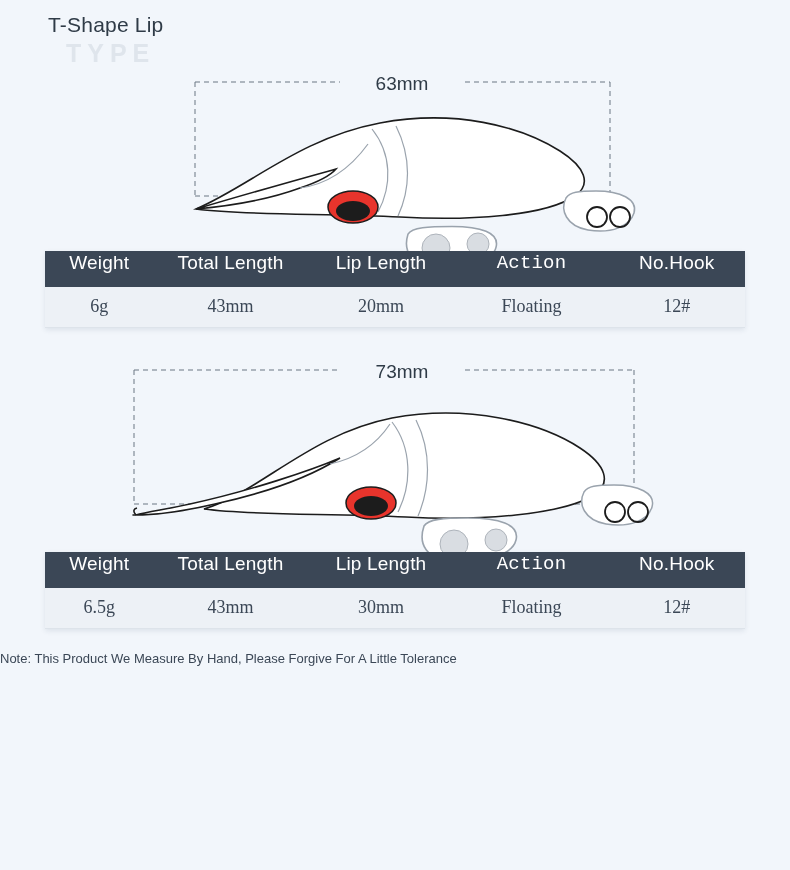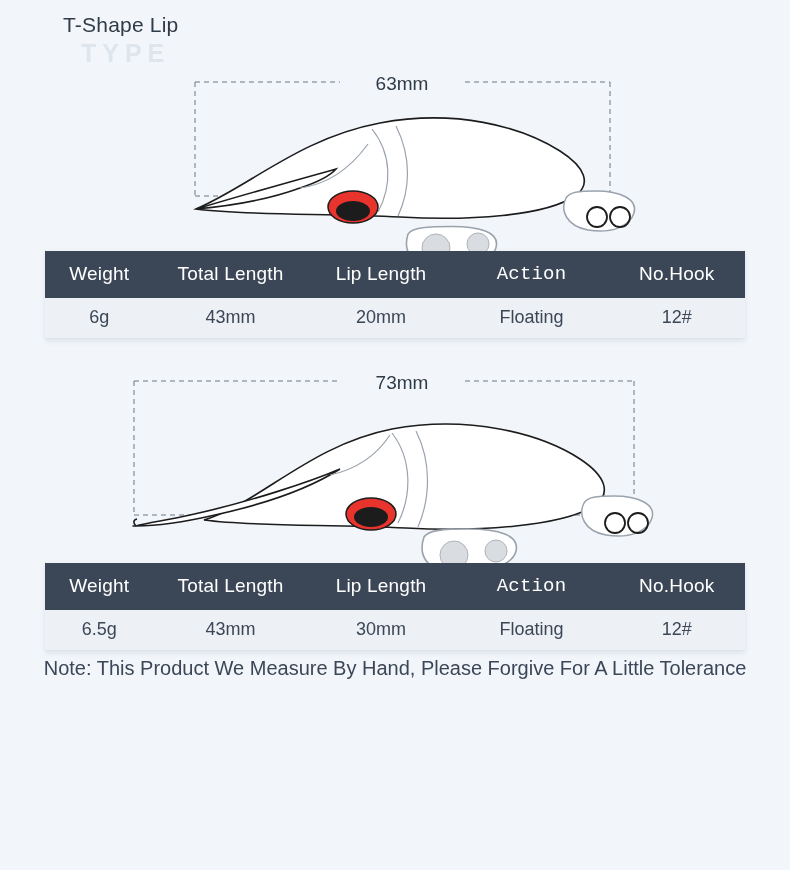--- a/index.html
+++ b/index.html
@@ -21,21 +21,21 @@
     height: 870px;
     box-sizing: border-box;
   }
   .section {
     position: relative;
   }
 
   
   .head-block {
     position: relative;
-    padding-left: 63px;
+    padding-left: 48px;
   }
   .head-title {
     font-size: 21px;
     color: #2f3b47;
     letter-spacing: .2px;
     line-height: 1;
     padding-top: 14px;
   }
   .head-type {
     font-size: 25px;
@@ -62,45 +62,46 @@
     margin: 0 auto;
     border-collapse: collapse;
     table-layout: fixed;
     box-shadow: 0 2px 5px rgba(40,60,90,.10);
   }
   .spec-table th {
     background: #3b4756;
     color: #ffffff;
     font-weight: normal;
     font-size: 19px;
-    padding: 12px 0 13px 0;
+    padding: 1px 0 13px 0;
     text-align: center;
     letter-spacing: .2px;
   }
   .spec-table td {
     background: #edf1f6;
     color: #3b4756;
     font-size: 18px;
     padding: 9px 0 10px 0;
     text-align: center;
   }
   .spec-table tr.vals td {
     border-bottom: 1px solid #dde3ea;
+    font-family: Liberation Serif, serif;
   }
   .col-w  { width: 15.5%; }
   .col-tl { width: 22%; }
   .col-ll { width: 21%; }
   .col-ac { width: 22%; font-family: Liberation Mono, monospace; }
   .col-hk { width: 19.5%; }
 
   .note {
-    text-align: center;
-    font-size: 20px;
+    text-align: left;
+    font-size: 13px;
     color: #3b4756;
-    margin-top: 6px;
+    margin-top: 22px;
   }
 
   .spacer-1 { height: 24px; }
 </style>
 </head>
 <body>
 
 <div class="page">
 
   <div class="section">

